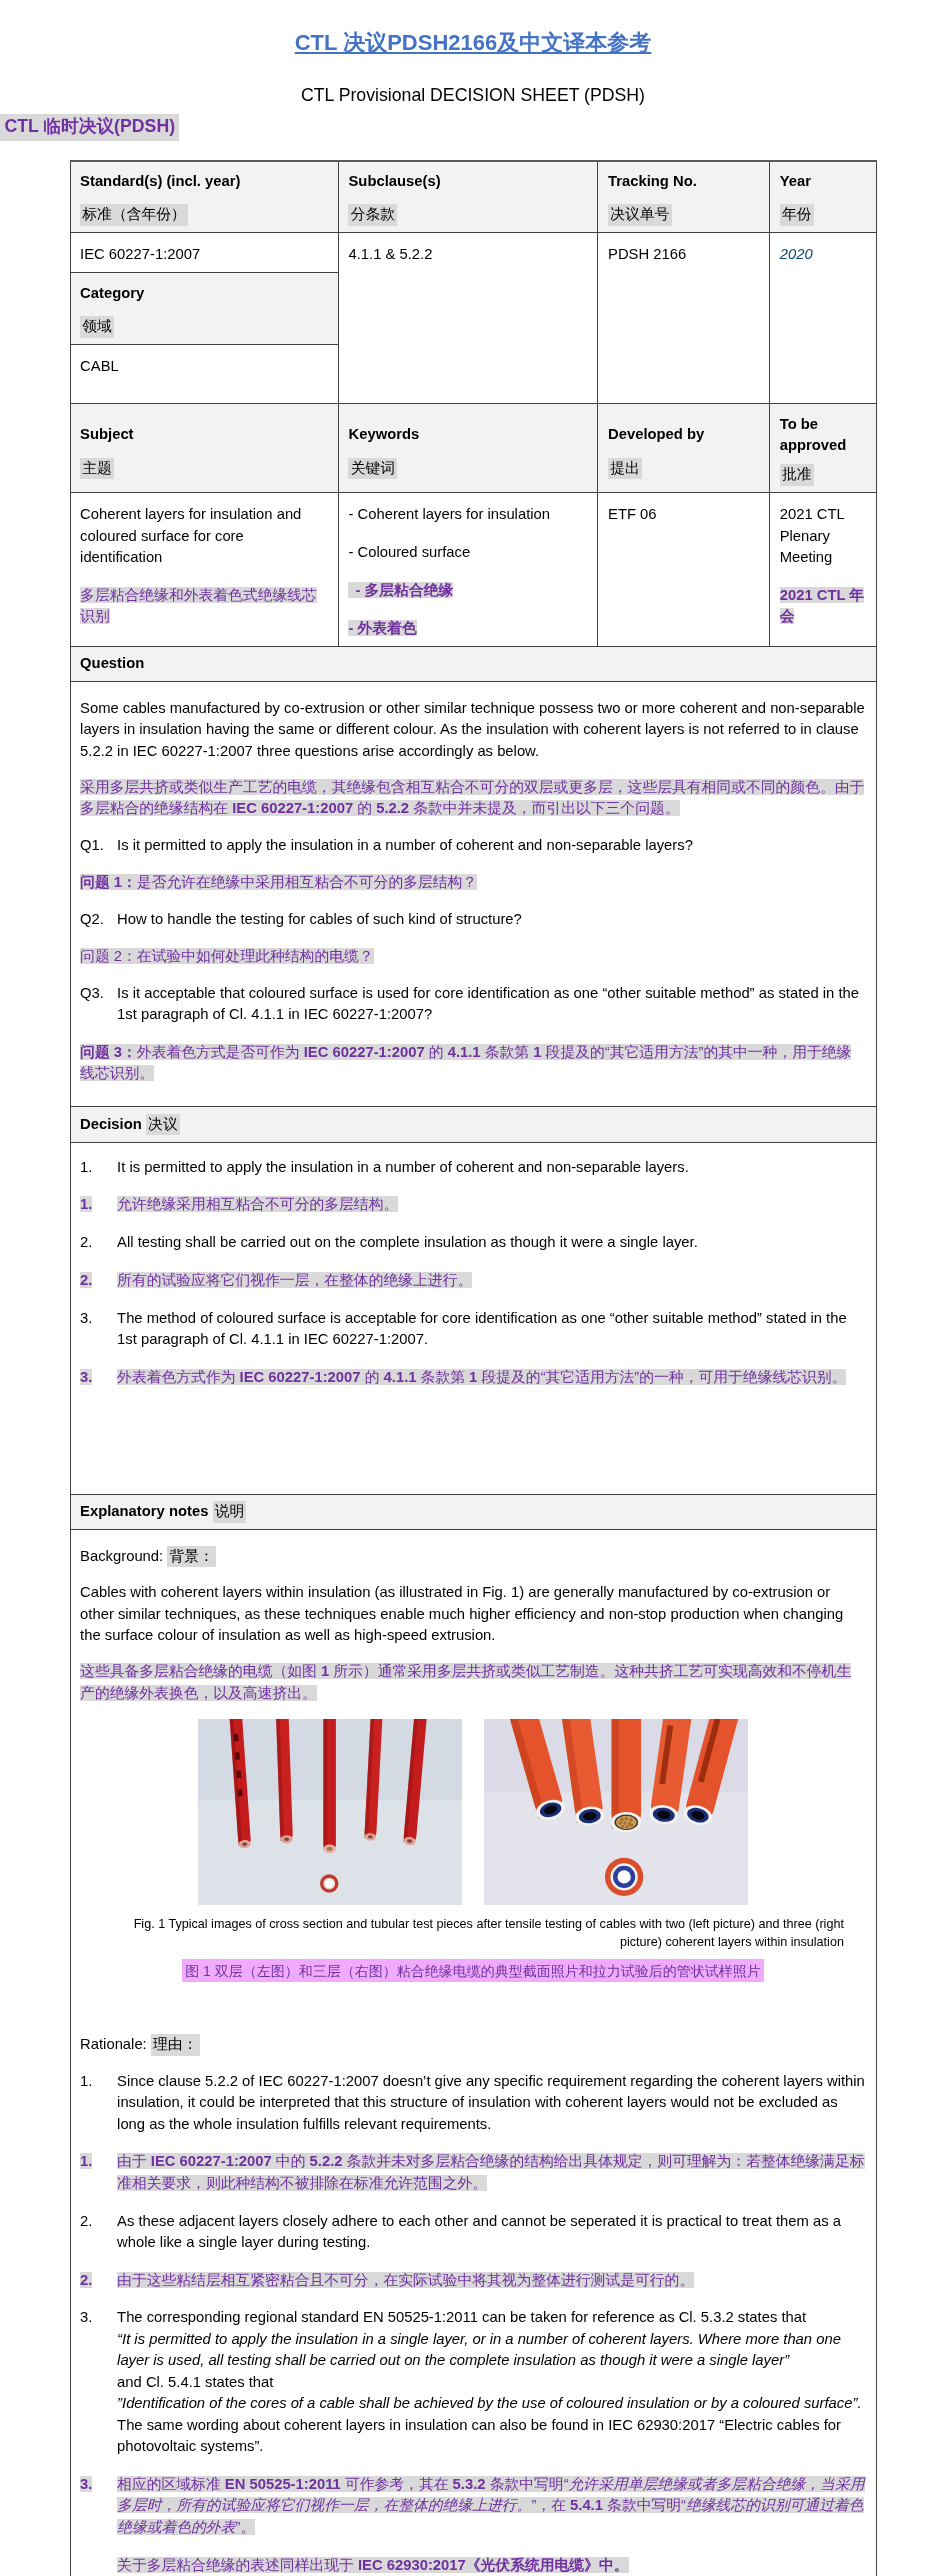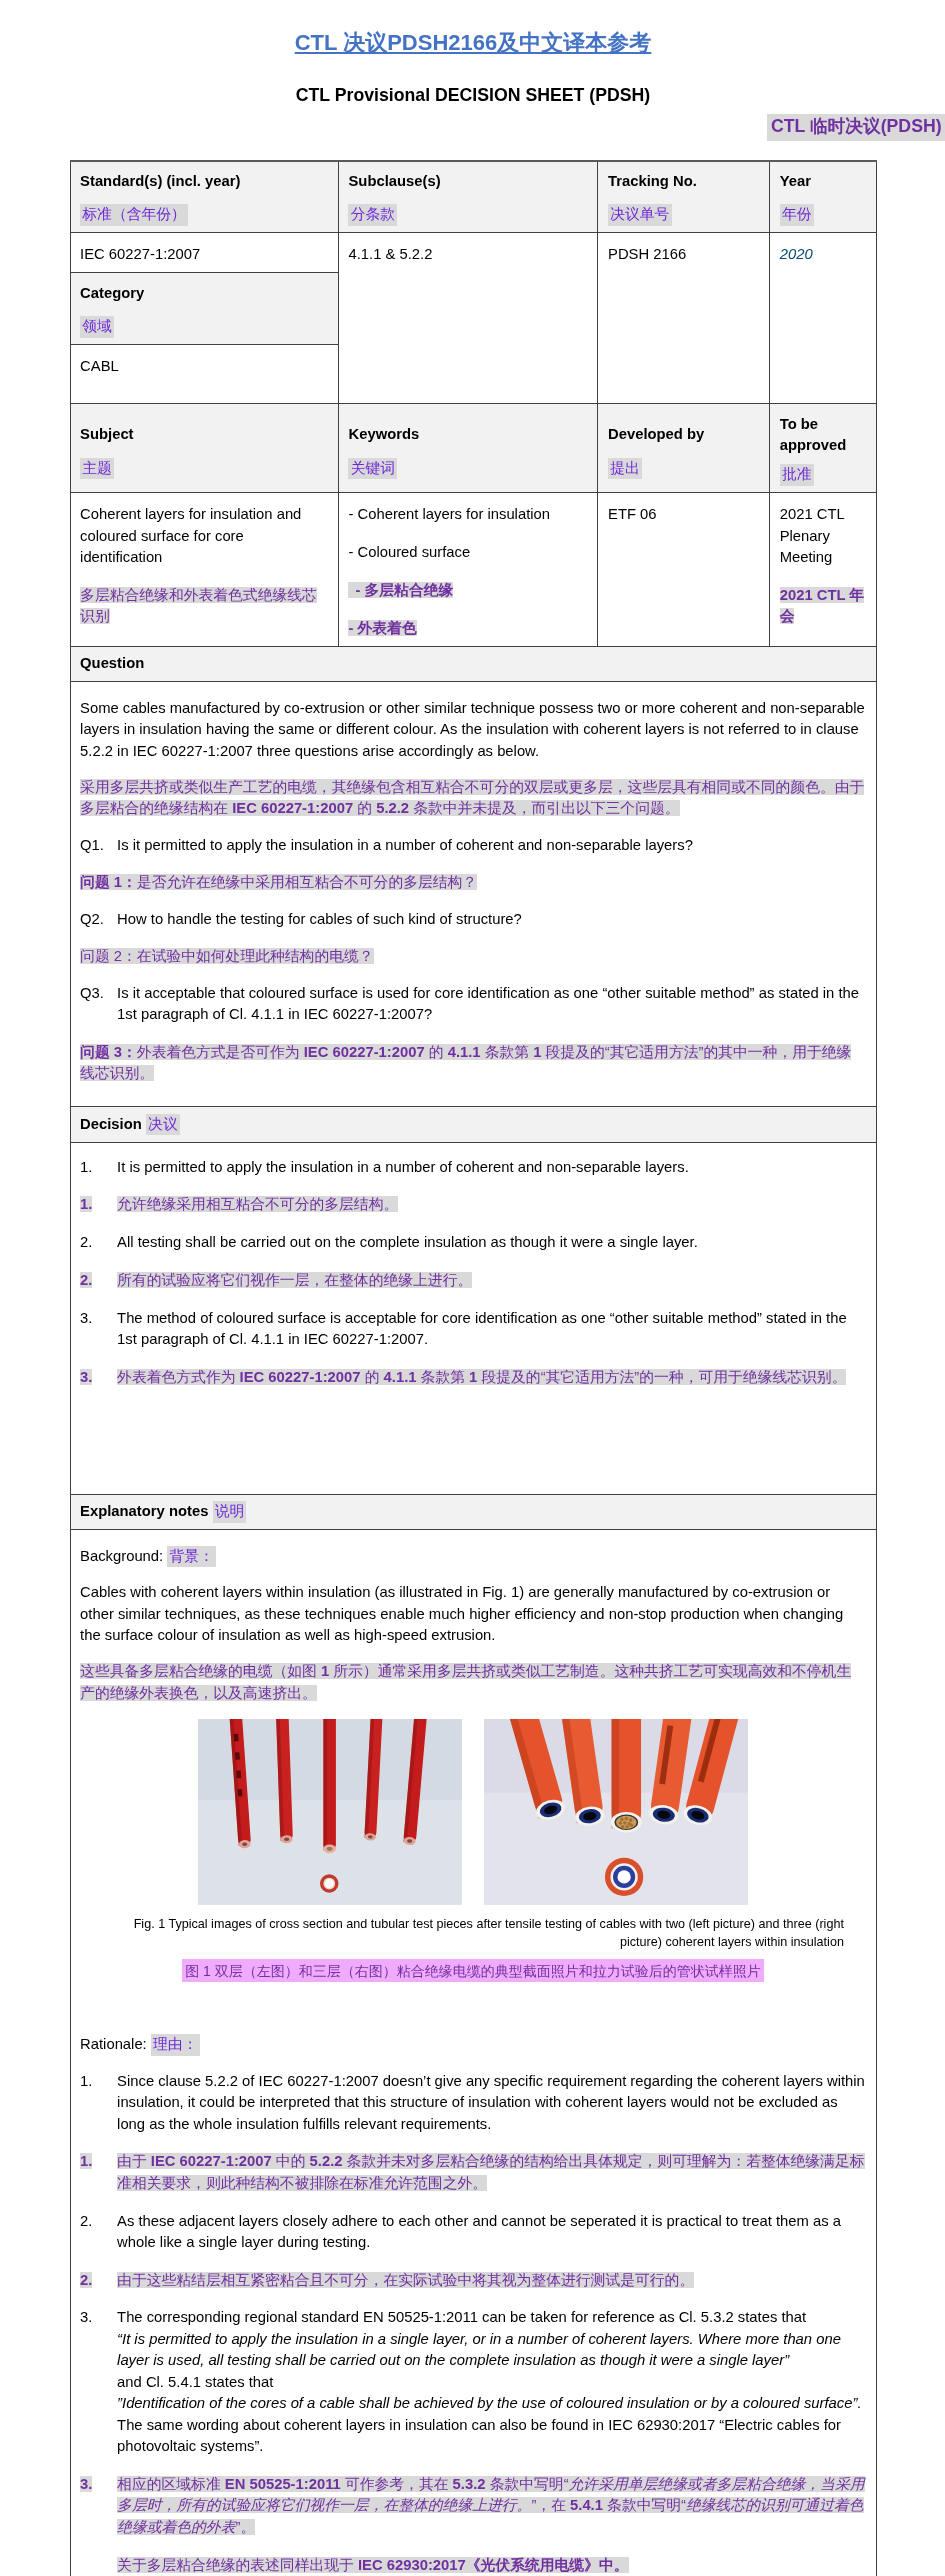--- a/index.html
+++ b/index.html
@@ -15,25 +15,25 @@
   .title{
     text-align:center;
     color:#4472C4;
     font-size:22px;
     font-weight:bold;
     text-decoration:underline;
     margin:10.3px 0 25px 0;
   }
   .subtitle-en{
     text-align:center;
-    font-weight:bold;
+    font-weight:normal;
     font-size:17.7px;
     margin:7.4px 0 4.4px 0;
   }
-  .subtitle-cn-wrap{text-align:right;margin:0 0 19px 0;padding-left:36px;}
+  .subtitle-cn-wrap{text-align:left;margin:0 0 19px 0;}
   .subtitle-cn{
     display:inline-block;
     color:#7030A0;
     background:#D9D9D9;
     font-weight:bold;
     font-size:17.7px;
     padding:0.7px 4.4px;
   }
   
   table.main{
@@ -46,21 +46,21 @@
     border:0.7px solid #404040;
     vertical-align:top;
     padding:6.6px 9.6px;
     font-size:14.8px;
   }
   table.main{border:1.5px solid #404040;border-top:2.2px solid #595959;}
   td.gray{background:#F2F2F2;}
   td.thick-top{border-top:2.2px solid #4d4d4d;}
   .en-b{font-weight:bold;}
   .hl{background:#D9D9D9;}
-  .cn-label{display:inline-block;color:#6d28d9;background:#D9D9D9;padding:0 2.2px;text-align:center;}
+  .cn-label{display:inline-block;color:#000000;background:#D9D9D9;padding:0 2.2px;text-align:center;}
   .hdr-cell .en-b{display:block;margin:3px 0 11.8px 0;}
   .gray-val{color:#0c4a6e;font-style:italic;}
   .mt6{margin-top:4.4px;}
   .mt14{margin-top:10.3px;}
   .mt22{margin-top:16.3px;}
   p.para{margin:8.9px 0 14.8px 0;}
   
   .li{display:flex;margin:7.4px 0 16.3px 0;}
   .li .num{flex:0 0 37px;}
   .li .txt{flex:1;}

